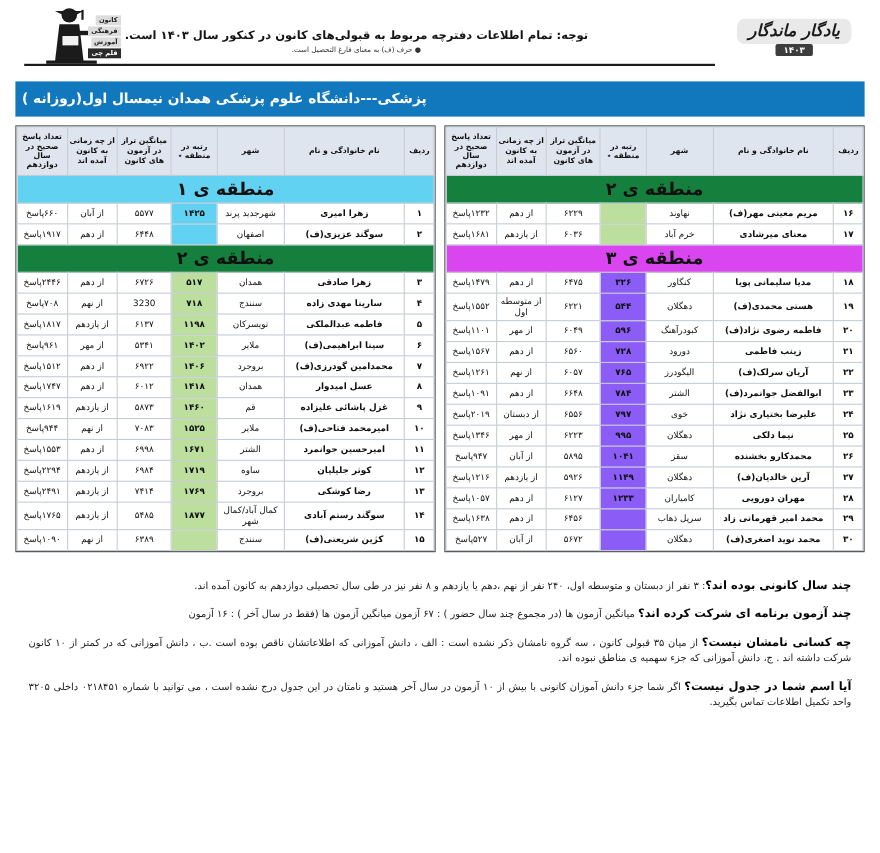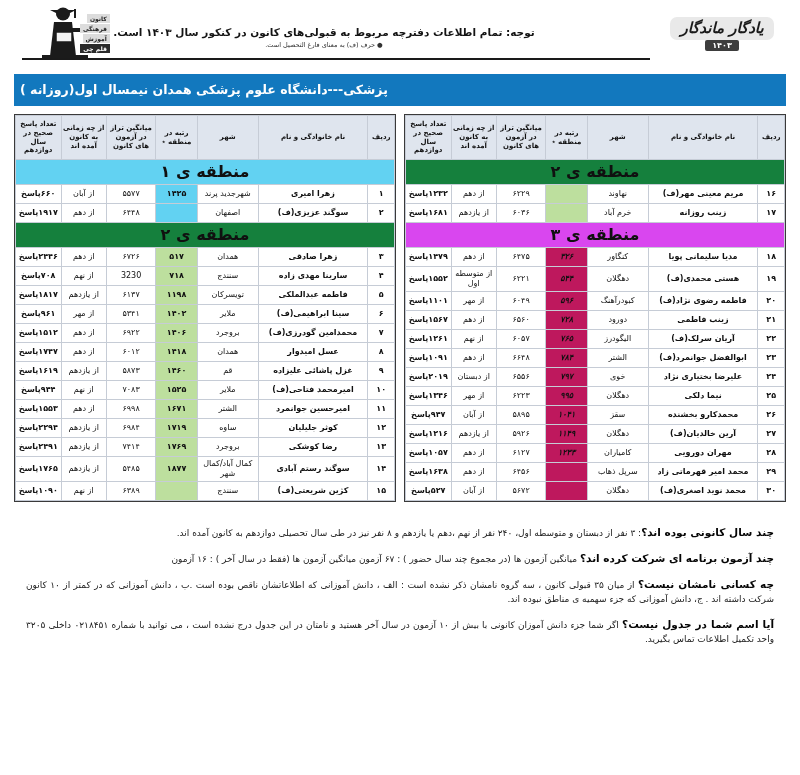--- a/index.html
+++ b/index.html
@@ -114,33 +114,33 @@
   col.c-mian    { width: 13%; }
   col.c-time    { width: 12%; }
   col.c-ans     { width: 12%; }
 
   td.radif  { font-weight: bold; font-size: 8px; }
   td.name   { text-align: right; padding-right: 5px; font-weight: bold; font-size: 8.5px; }
   td.city   { font-size: 7.5px; }
   td.rank   { font-weight: bold; font-size: 8px; }
   td.mian   { font-size: 8px; }
   td.time   { font-size: 7.5px; }
-  td.ans    { font-size: 8px; font-weight: bold; }
+  td.ans    { font-size: 8px; }
 
   tr.section-row td {
     font-weight: bold; font-size: 16px;
     height: 20px; letter-spacing: 0.5px;
   }
   .sec-1 { background: #62d2f2; }
   .sec-2 { background: #15803d; }
   .sec-3 { background: #d946ef; }
 
   td.rank-1 { background: #62d2f2; }
   td.rank-2 { background: #bddf9e; }
-  td.rank-3 { background: #be185d; font-style: italic; }
+  td.rank-3 { background: #8b5cf6; }
 
   
   .footer {
     padding: 22px 26px 0 26px;
     text-align: right;
   }
   .fline {
     font-size: 9px; line-height: 1.55; color: #1a1a1a;
     margin-bottom: 9px; text-align: justify;
   }
@@ -383,21 +383,21 @@
             <td class="radif">۱۶</td>
             <td class="name">مریم معینی مهر(ف)</td>
             <td class="city">نهاوند</td>
             <td class="rank rank-2"></td>
             <td class="mian">۶۲۲۹</td>
             <td class="time">از دهم</td>
             <td class="ans">۱۲۳۲پاسخ</td>
           </tr>
           <tr>
             <td class="radif">۱۷</td>
-            <td class="name">زینب روزانه</td>
+            <td class="name">معنای میرشادی</td>
             <td class="city">خرم آباد</td>
             <td class="rank rank-2"></td>
             <td class="mian">۶۰۳۶</td>
             <td class="time">از یازدهم</td>
             <td class="ans">۱۶۸۱پاسخ</td>
           </tr>
           <tr class="section-row">
             <td colspan="7" class="sec-3">منطقه ی ۳</td>
           </tr>
           <tr>

